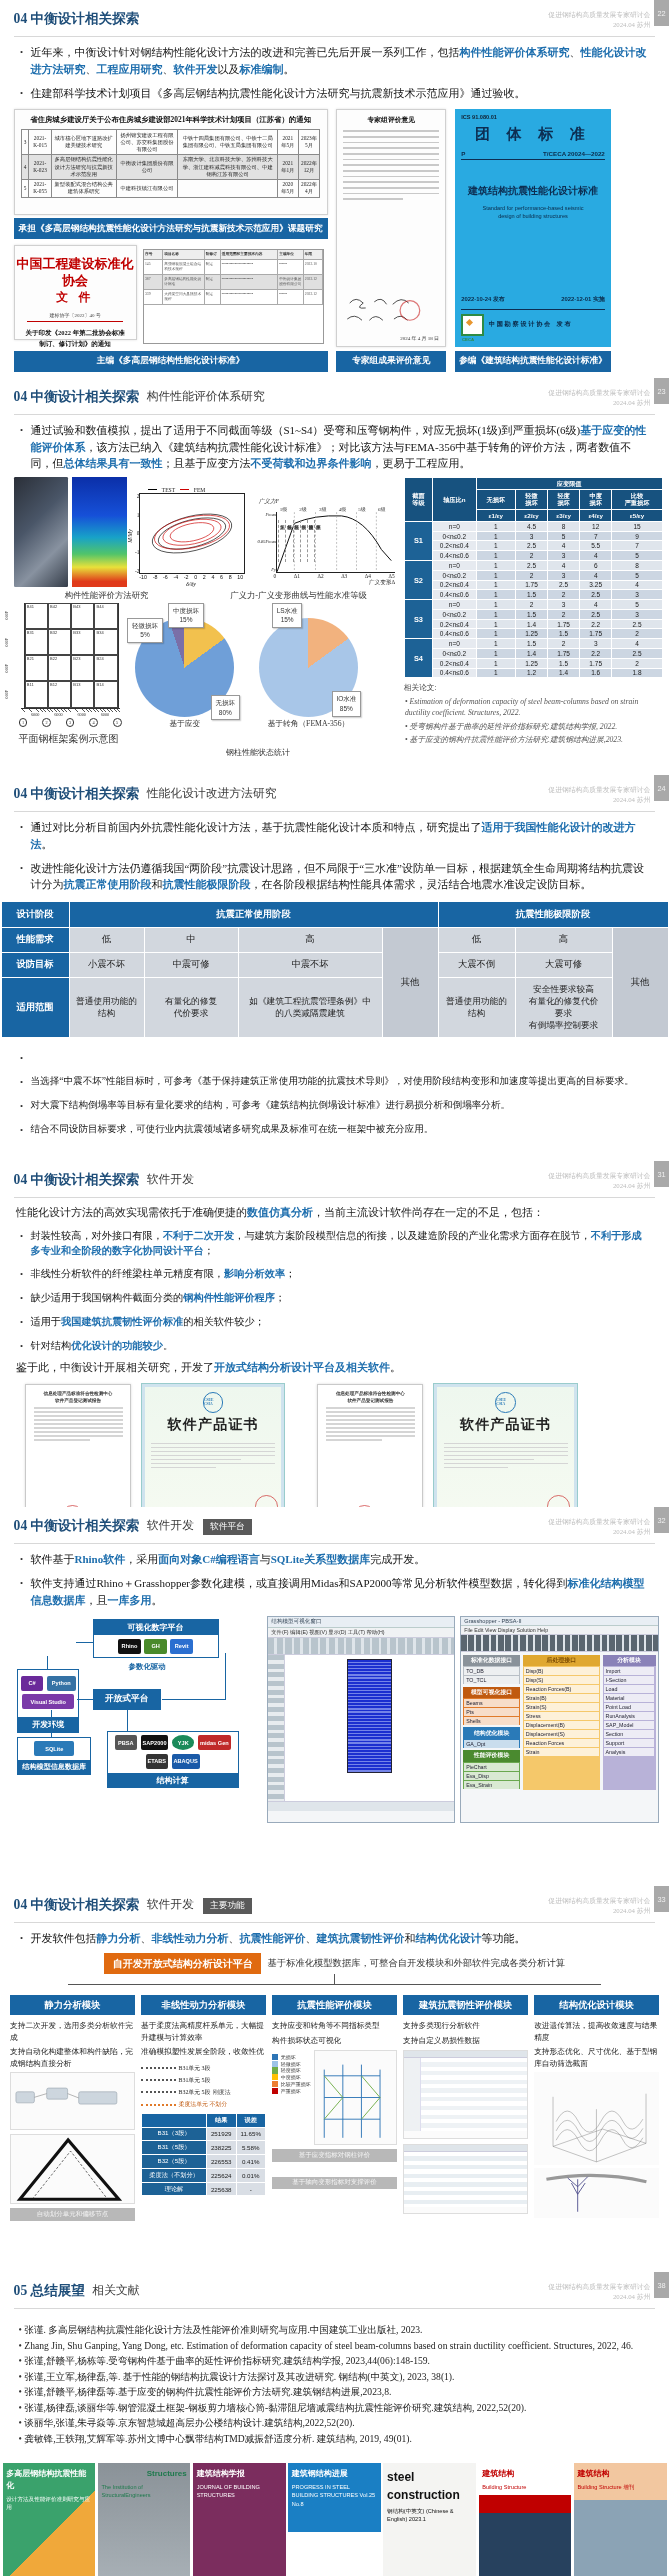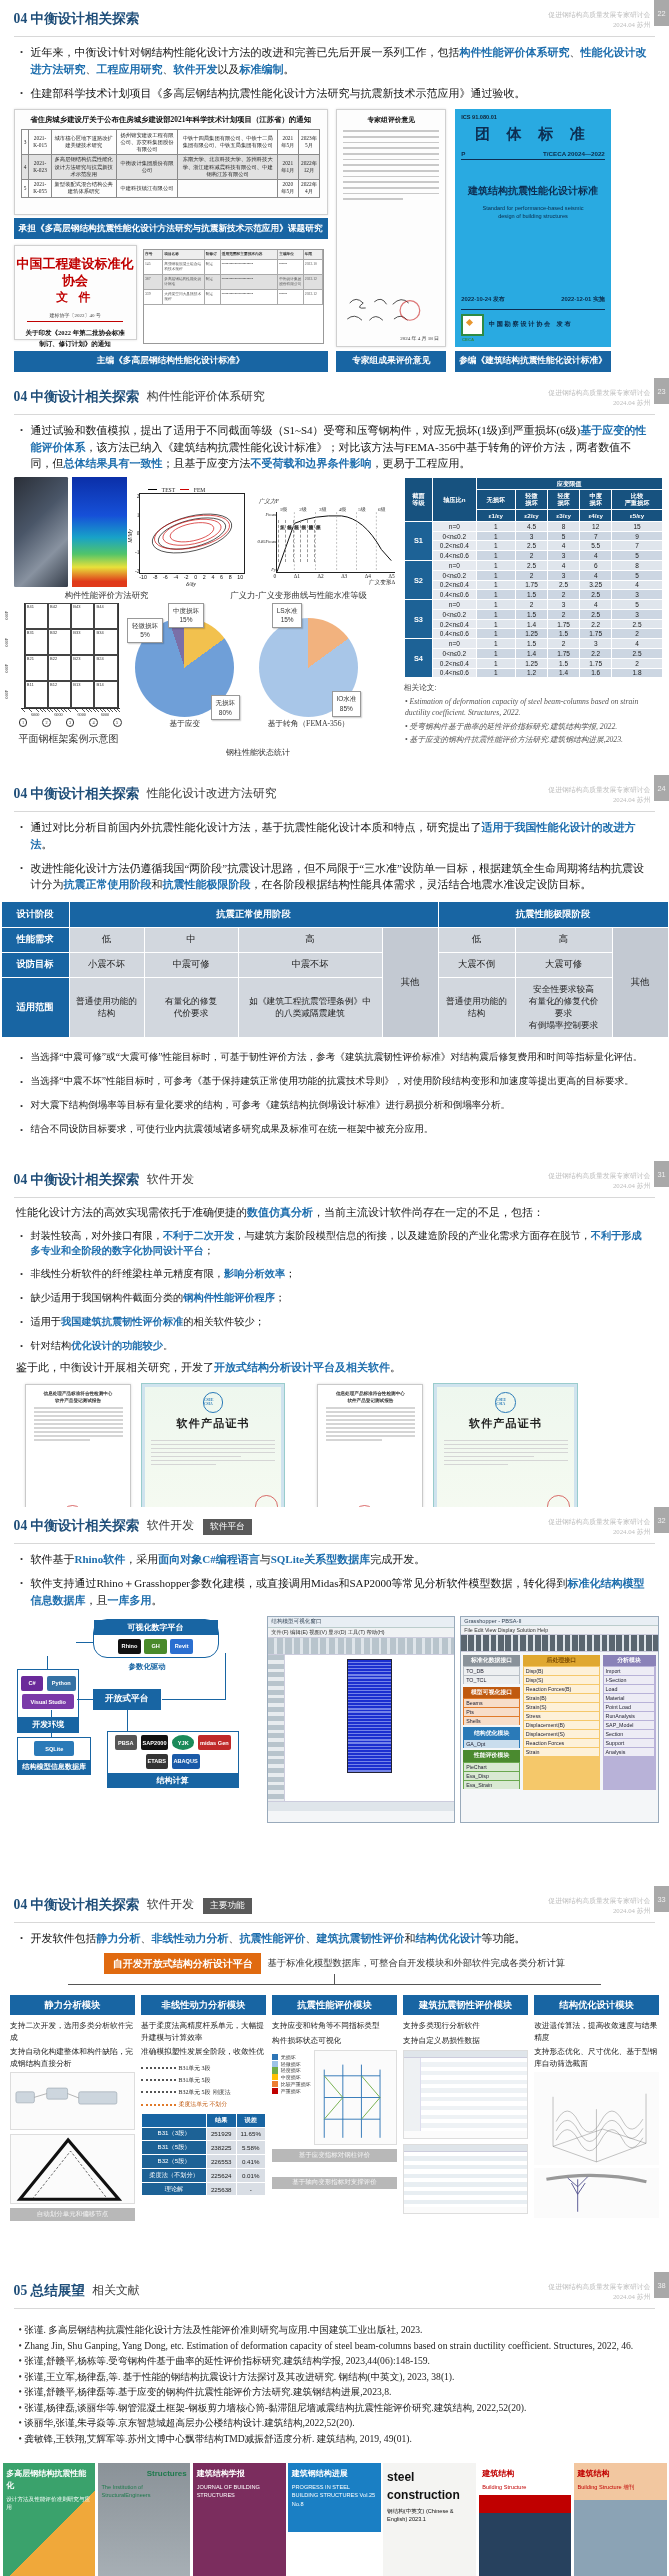--- a/index.html
+++ b/index.html
@@ -101,21 +101,21 @@
   .stagetbl .c2{background:#c3c9d2;}
   .sm24{font-size:9.6px;}
   
   .certrow{display:flex;gap:11px;padding:8.7px 18.6px 0 25px;}
   .report{width:94px;height:140px;background:#fff;border:0.6px solid #c9c9c9;box-shadow:0 0 2.5px rgba(0,0,0,.15);padding:5px 5px;position:relative;}
   .report .rt{font-size:4.6px;text-align:center;font-weight:bold;color:#333;line-height:1.6;}
   .rline{height:1.5px;background:#d5d5d5;margin:2.5px 2.5px;}
   .stamp{position:absolute;width:21px;height:21px;border:1.2px solid rgba(200,30,30,.65);border-radius:50%;}
   .cert{width:129px;height:149px;background:linear-gradient(180deg,#eef7ee,#f7fbf2);border:3.7px solid #cfe3ee;outline:0.6px solid #9cc;padding:3.7px;position:relative;}
   .cert .clogo{width:18.6px;height:18.6px;border:1.2px solid #2a7ab8;border-radius:50%;margin:1.2px auto;font-size:3.7px;color:#2a7ab8;display:flex;align-items:center;justify-content:center;font-weight:bold;}
-  .cert .ct{font-size:11px;text-align:center;font-weight:bold;color:#222;letter-spacing:1.2px;margin-top:3.7px;}
+  .cert .ct{font-size:14px;text-align:center;font-weight:bold;color:#222;letter-spacing:1.2px;margin-top:3.7px;}
   
   .s32wrap{display:flex;gap:5px;padding:7.4px 10px 0 13.6px;}
   .flowbox{position:relative;width:248px;height:205px;font-family:"Liberation Sans",sans-serif;}
   .fb{position:absolute;border:1.2px solid #1865a3;background:#fff;}
   .fbt{background:#1865a3;color:#fff;font-weight:bold;text-align:center;font-size:8px;padding:1.9px 0;}
   .fbdark{position:absolute;background:#1865a3;color:#fff;font-weight:bold;text-align:center;font-size:8.7px;display:flex;align-items:center;justify-content:center;}
   .logos{display:flex;gap:3.7px;align-items:center;justify-content:center;padding:3.7px 2.5px;flex-wrap:wrap;}
   .lg{min-width:18.6px;height:15px;border-radius:1.9px;color:#fff;font-size:5.6px;display:flex;align-items:center;justify-content:center;font-weight:bold;padding:0 1.9px;}
   .flab{position:absolute;font-size:7.4px;color:#1865a3;font-weight:bold;}
   .arr{position:absolute;background:#1865a3;}
@@ -740,21 +740,20 @@
 有量化的修复代价
 要求
 有倒塌率控制要求</td>
       </tr>
     </tbody>
   </table>
 
   <div style="margin-top:5px;">
     <div class="bl sm24">
         <span class="dot">•</span>
-        <span>当选择“中震可修”或“大震可修”性能目标时，可基于韧性评价方法，参考《建筑抗震韧性评价标准》对结构震后修复费用和时间等指标量化评估。</span>
       </div>
     <div class="bl sm24">
         <span class="dot">•</span>
         <span>当选择“中震不坏”性能目标时，可参考《基于保持建筑正常使用功能的抗震技术导则》，对使用阶段结构变形和加速度等提出更高的目标要求。</span>
       </div>
     <div class="bl sm24">
         <span class="dot">•</span>
         <span>对大震下结构倒塌率等目标有量化要求的结构，可参考《建筑结构抗倒塌设计标准》进行易损分析和倒塌率分析。</span>
       </div>
     <div class="bl sm24">
@@ -875,21 +874,21 @@
       <span><span>软件基于</span><span class="em">Rhino软件</span><span>，采用</span><span class="em">面向对象C#编程语言</span><span>与</span><span class="em">SQLite关系型数据库</span><span>完成开发。</span></span>
     </div>
   <div class="bl">
       <span class="dot">•</span>
       <span><span>软件支持通过Rhino＋Grasshopper参数化建模，或直接调用Midas和SAP2000等常见分析软件模型数据，转化得到</span><span class="em">标准化结构模型信息数据库</span><span>，且</span><span class="em">一库多用</span><span>。</span></span>
     </div>
 
   <div class="s32wrap">
 
     <div class="flowbox">
-      <div class="fb" style="left:79px;top:3.7px;width:124px;border-radius:14px;">
+      <div class="fb" style="left:79px;top:3.7px;width:124px;">
         <div class="fbt">可视化数字平台</div>
         <div class="logos">
           <span class="lg" style="background:#111;">Rhino</span>
           <span class="lg" style="background:#4a8a2a;">GH</span>
           <span class="lg" style="background:#2a6fd0;">Revit</span>
         </div>
       </div>
       <div class="flab" style="left:115px;top:46px;">参数化驱动</div>
       <div class="fb" style="left:3.7px;top:53px;width:60px;">
         <div class="logos" style="padding-top:6.2px;">

